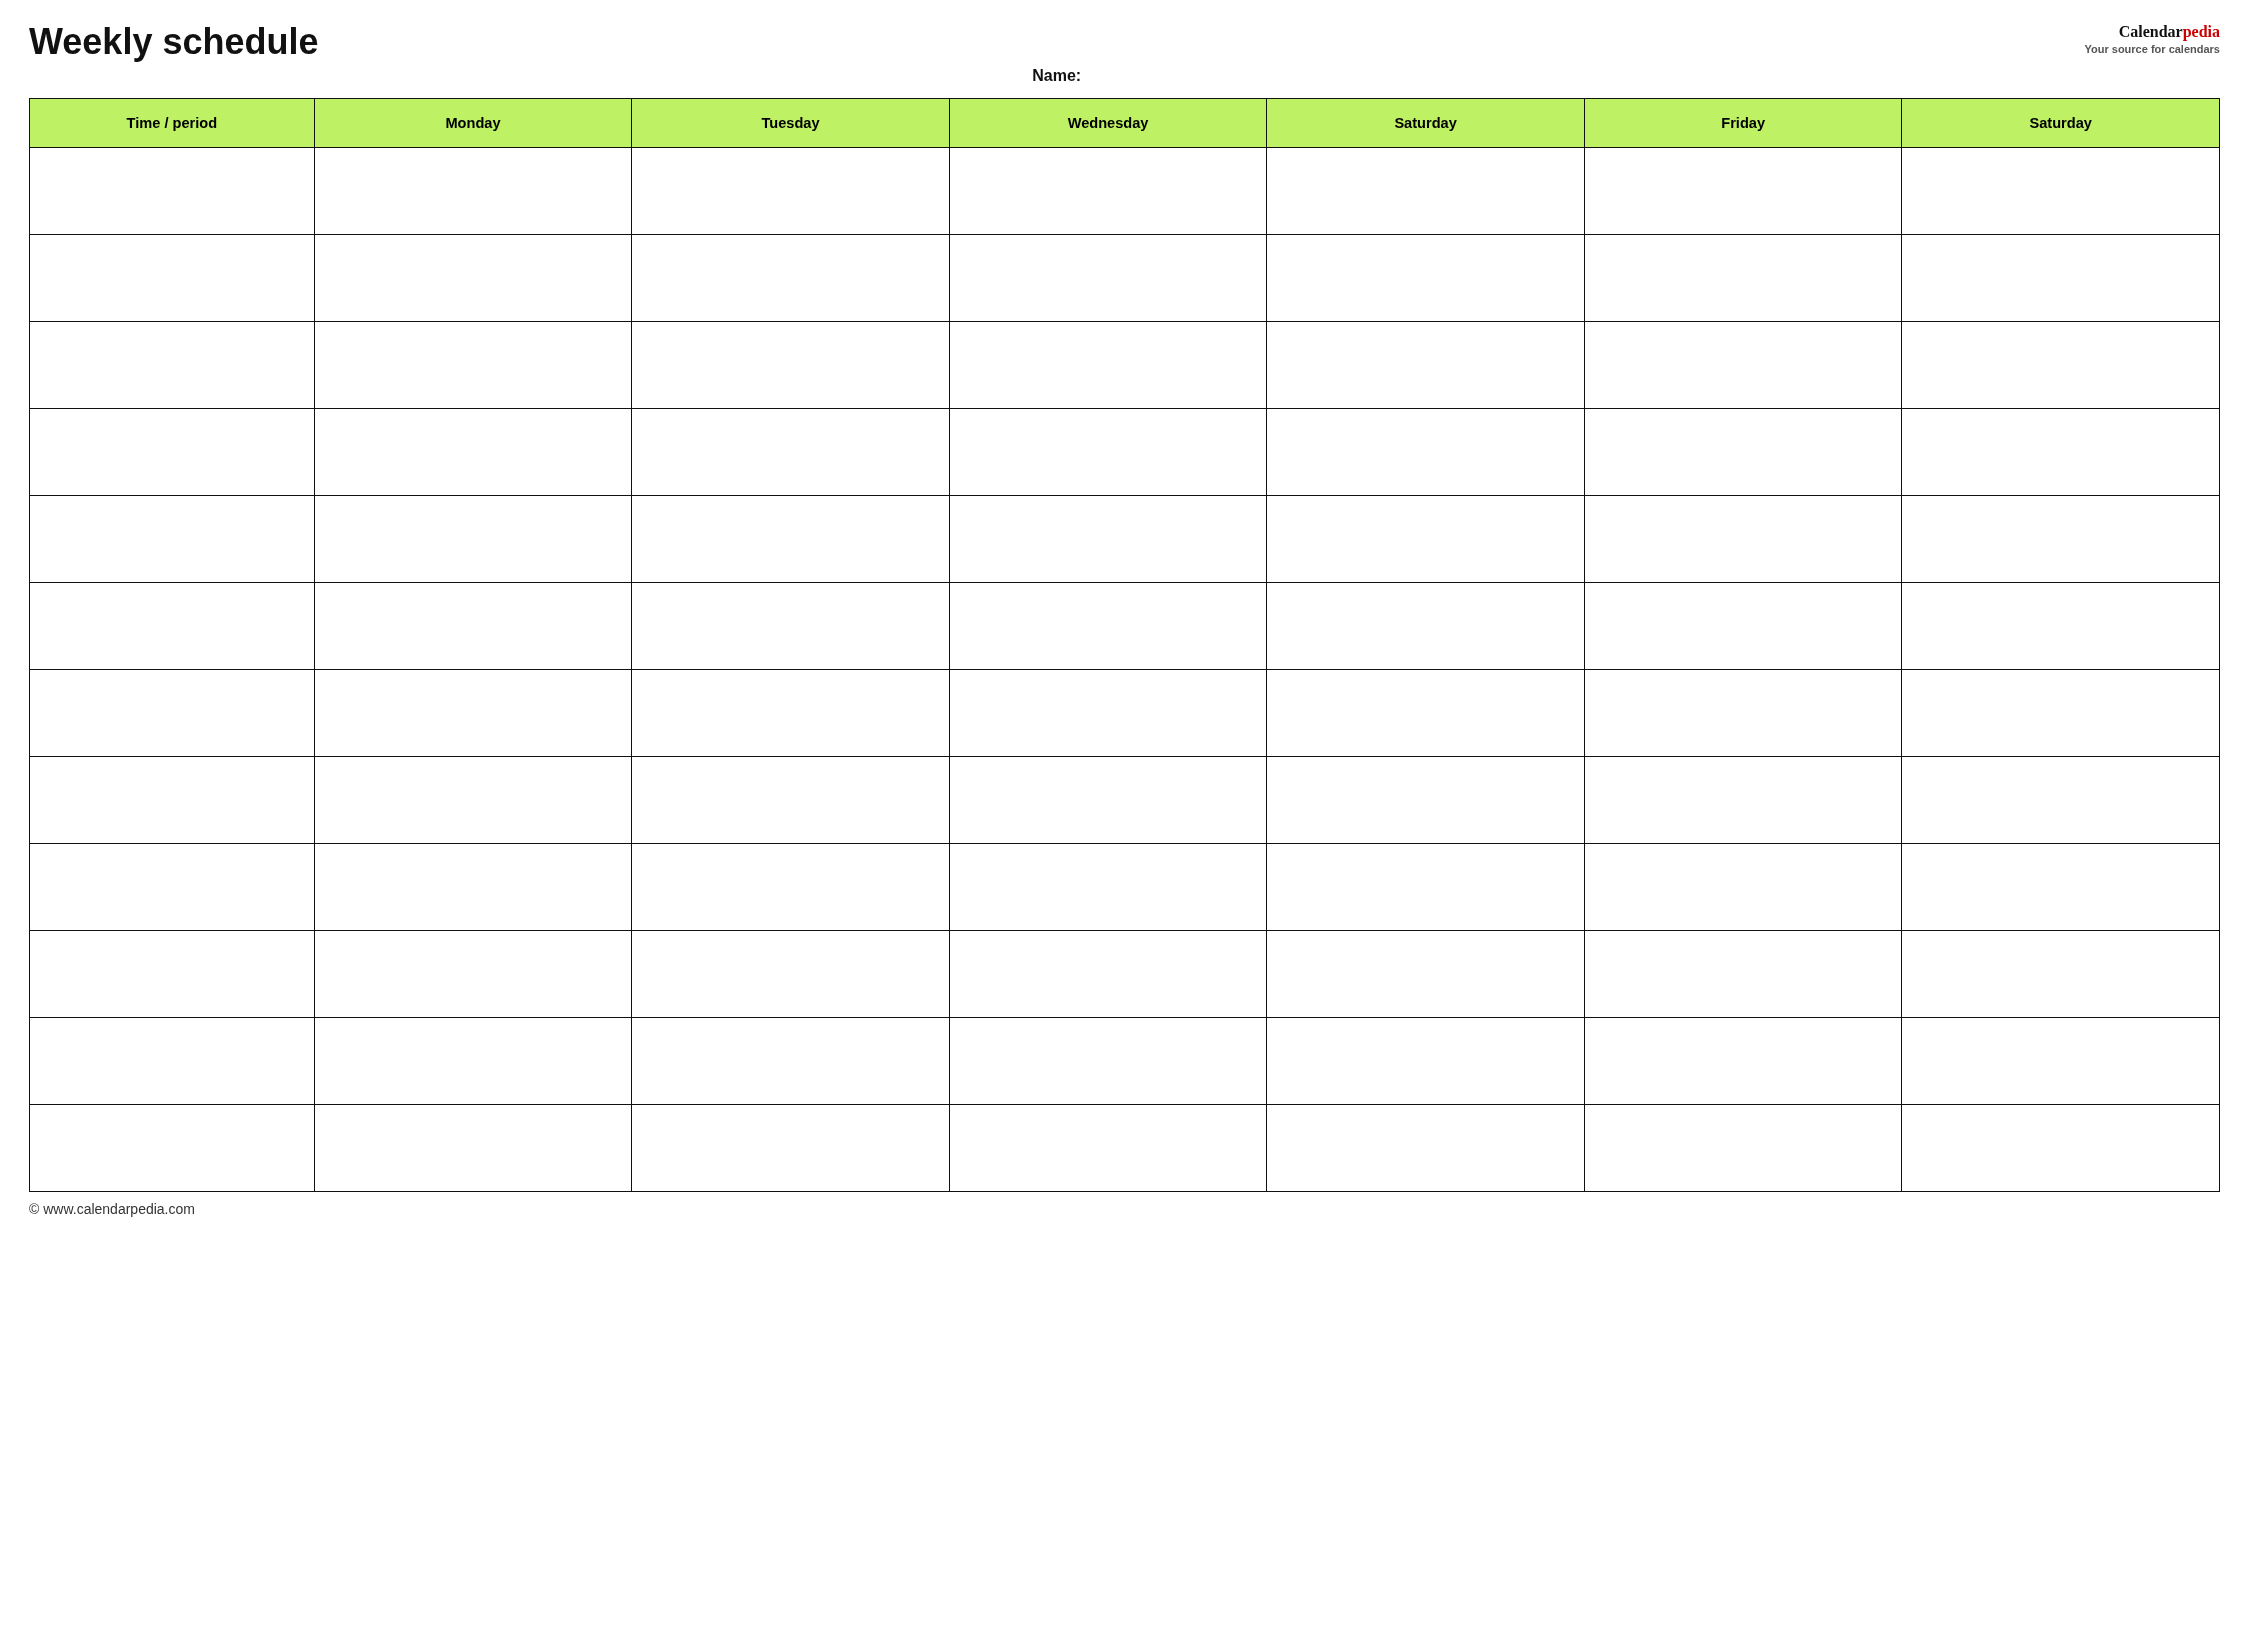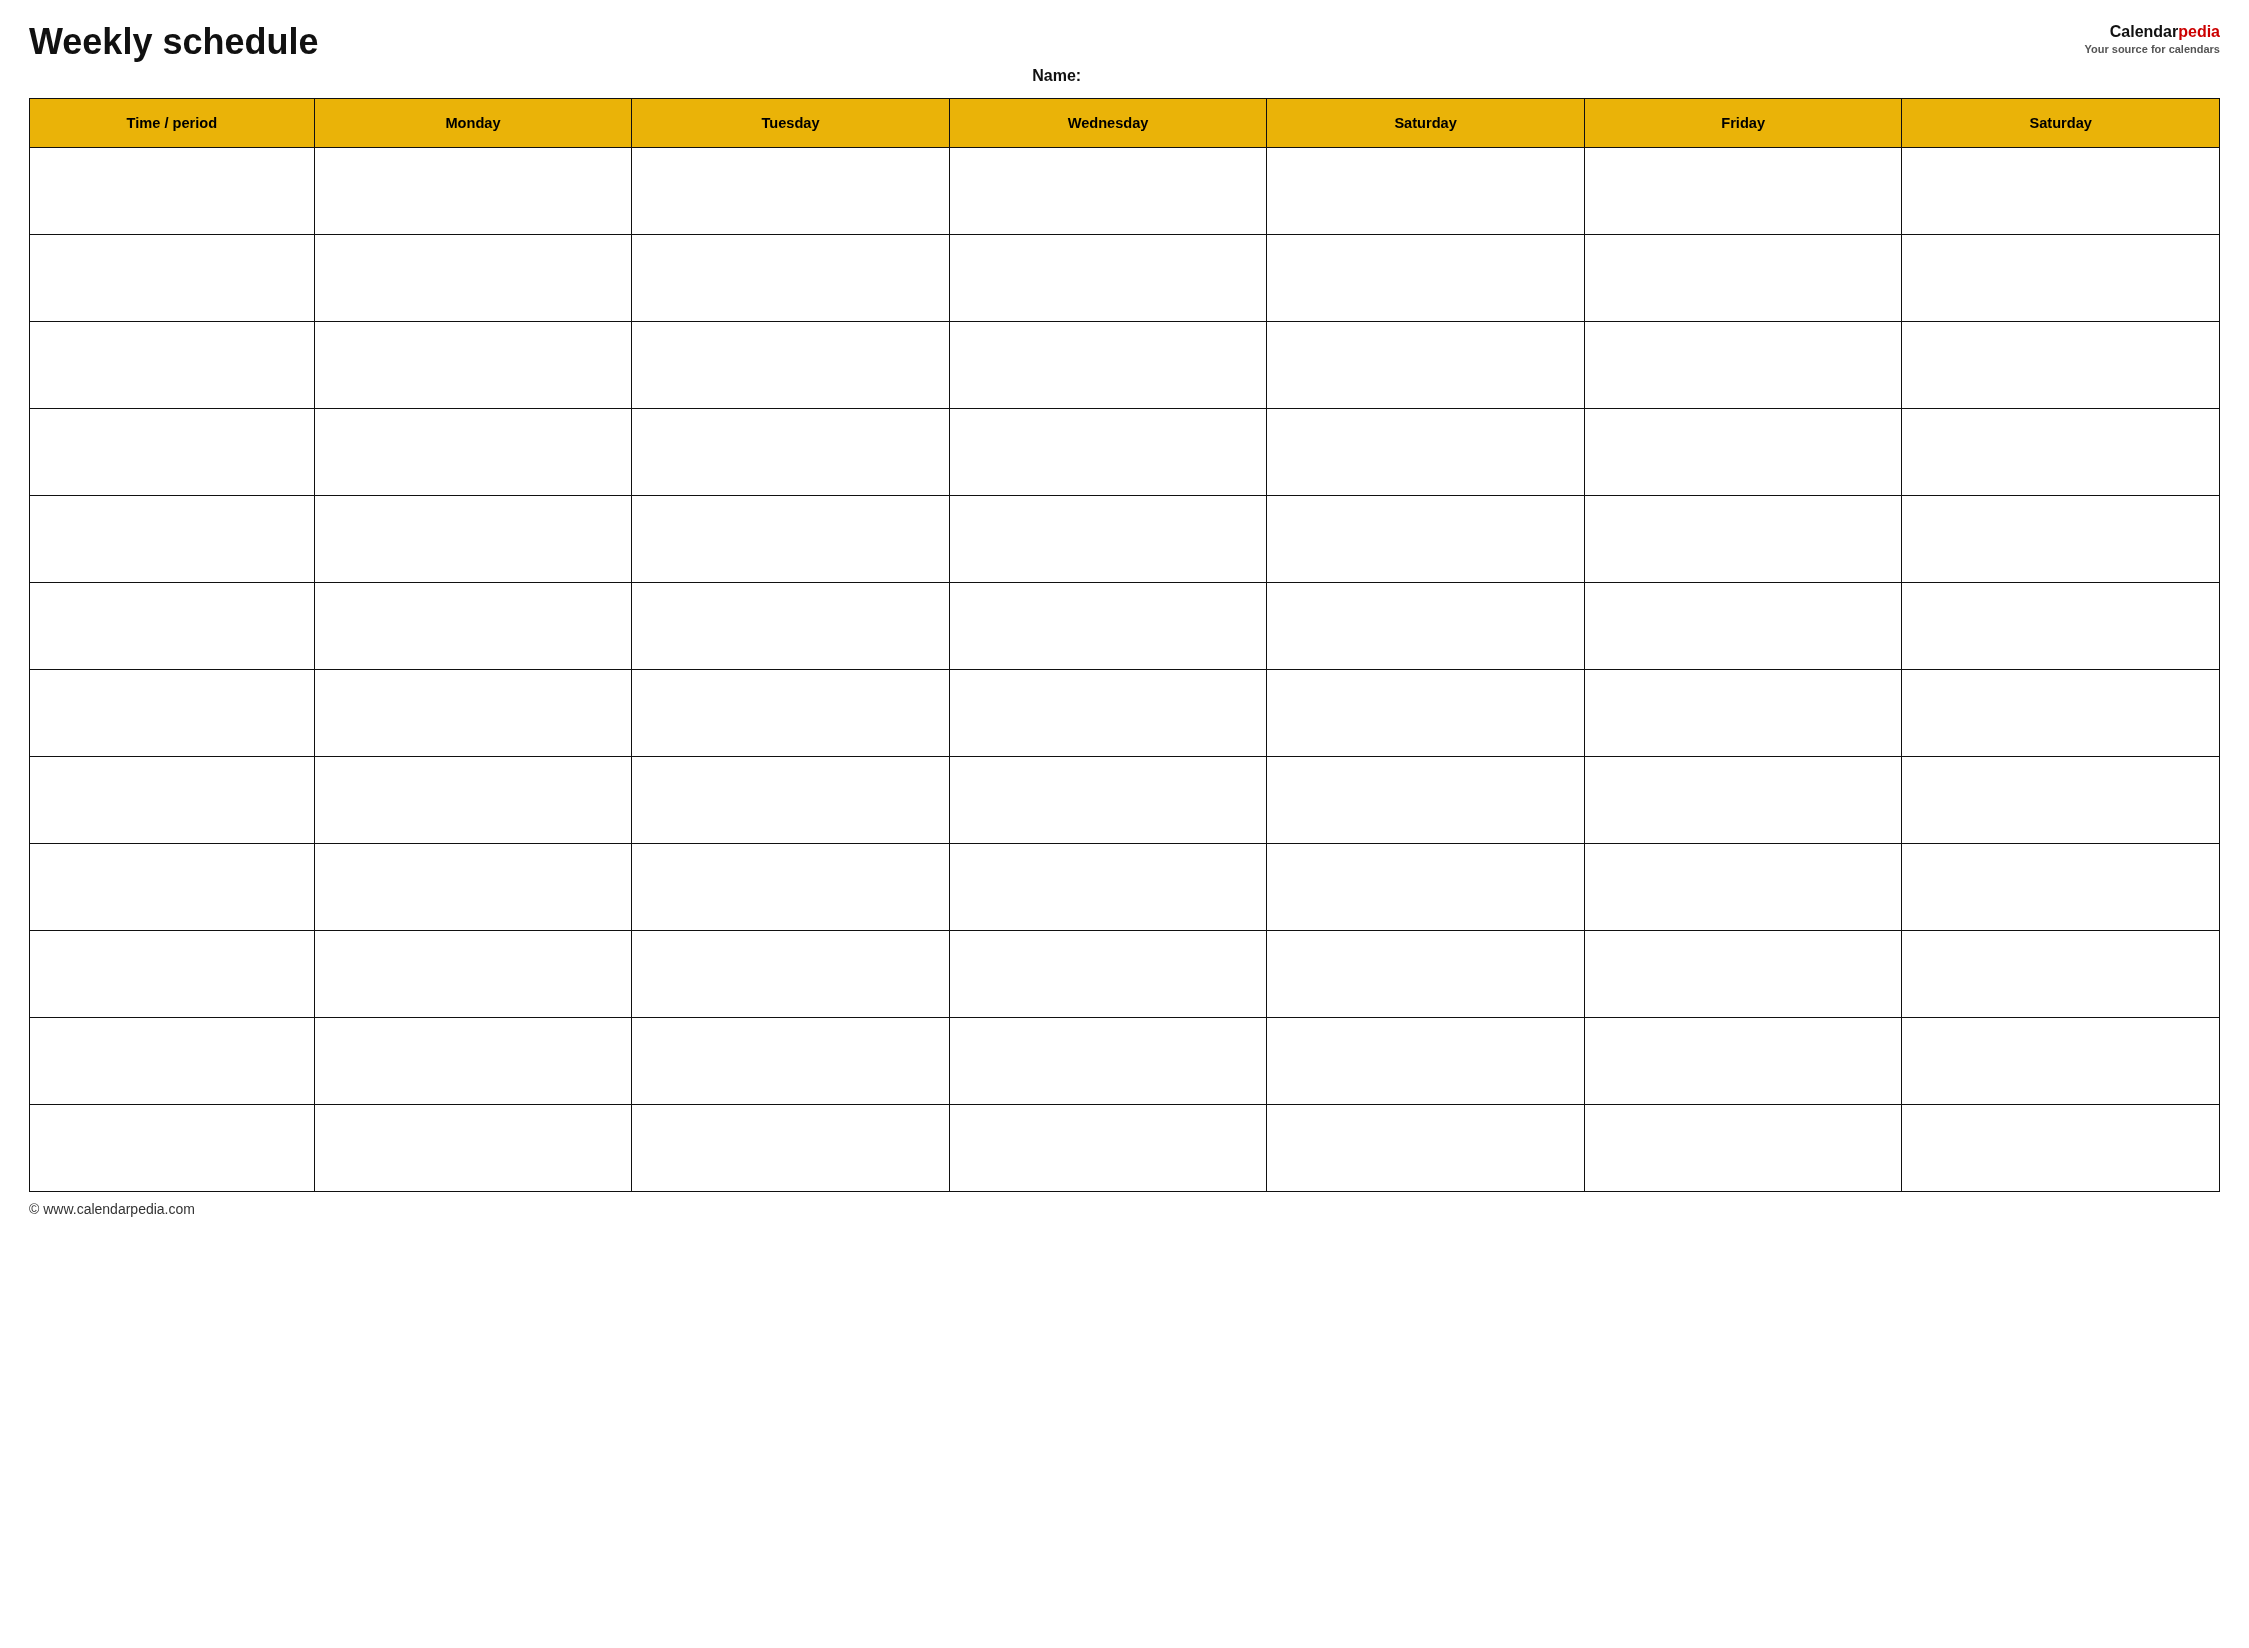--- a/index.html
+++ b/index.html
@@ -46,20 +46,21 @@
     .logo-section {
       text-align: right;
       min-width: 131px;
     }
 
     .logo-text {
       font-size: 16px;
       font-weight: normal;
       color: #333;
       line-height: 1.2;
+      font-family: Liberation Serif, serif;
     }
 
     .logo-text .calendar {
       color: #111;
       font-weight: bold;
     }
 
     .logo-text .pedia {
       color: #cc0000;
       font-weight: bold;
@@ -80,21 +81,21 @@
     }
 
     .schedule-table th,
     .schedule-table td {
       border: 1.1px solid #111;
       padding: 0;
       height: 44px;
     }
 
     .schedule-table thead th {
-      background: #eab308;
+      background: #bef264;
       font-size: 14.6px;
       font-weight: bold;
       text-align: center;
       height: 49px;
       padding: 7.3px 2.9px;
       border: 1.5px solid #111;
     }
 
     .schedule-table thead th:first-child {
       width: 13%;

